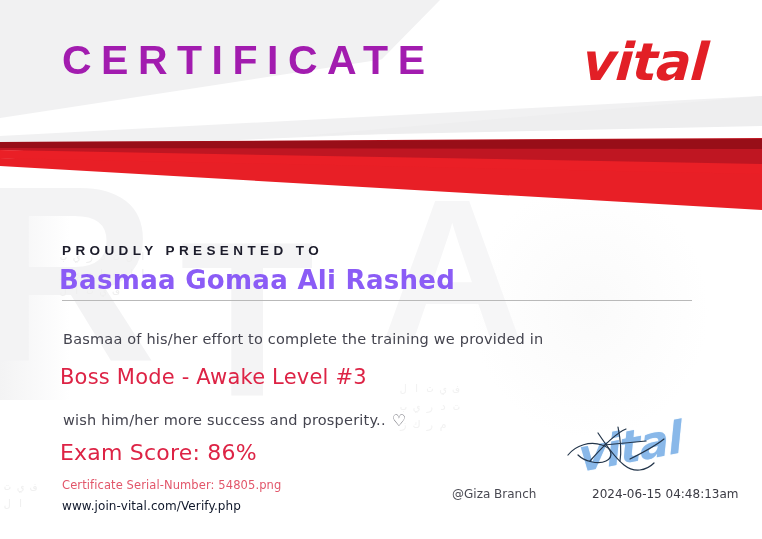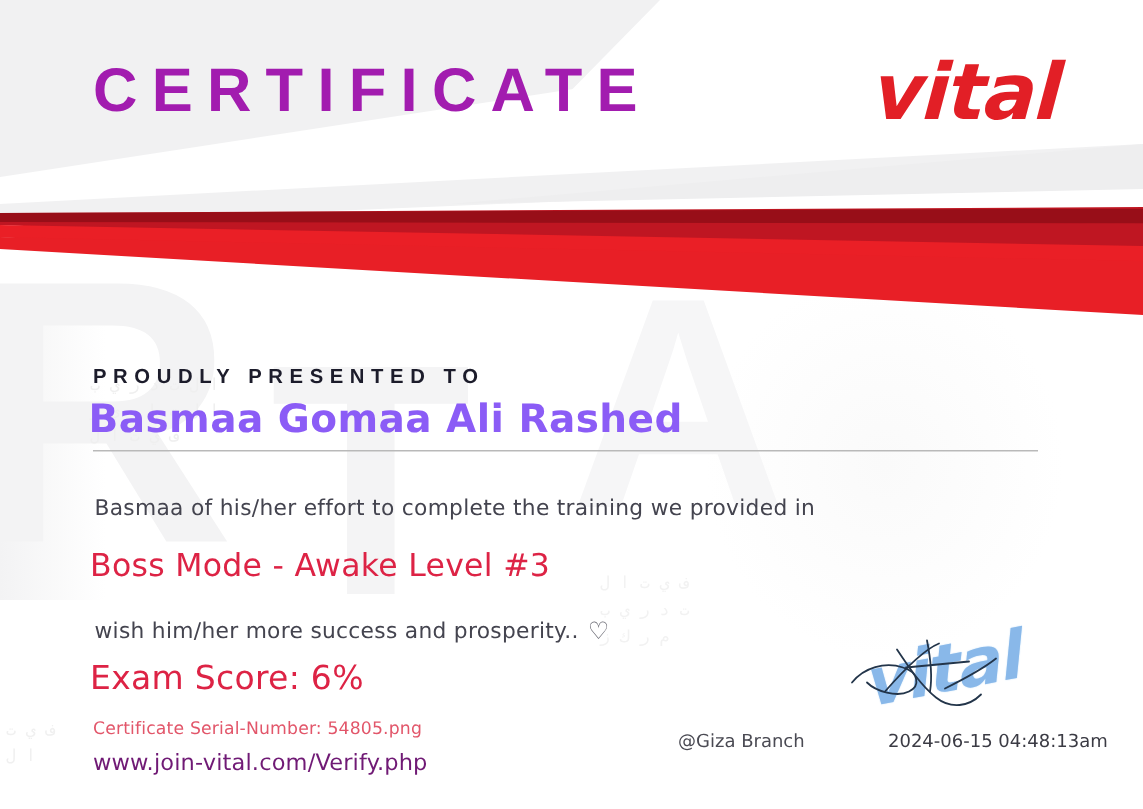--- a/index.html
+++ b/index.html
@@ -273,22 +273,22 @@
     position: absolute;
     left: 62px; top: 478px;
     font-size: 11.5px;
     color: #e2566a;
     font-family: "DejaVu Sans", sans-serif;
     letter-spacing: 0.1px;
   }
   .verify-url {
     position: absolute;
     left: 62px; top: 499px;
-    font-size: 15px;
-    color: #701a75;
+    font-size: 12px;
+    color: #0f172a;
     font-family: "DejaVu Sans", sans-serif;
     letter-spacing: 0.1px;
   }
   .member-code {
     position: absolute;
     left: 303px; top: 487px;
     font-size: 12px;
     color: #4a4a53;
     font-family: "DejaVu Sans", sans-serif;
   }
@@ -373,21 +373,21 @@
   <div class="recipient-name">Basmaa Gomaa Ali Rashed</div>
   <div class="name-rule"></div>
 
   <div class="reason-text">Basmaa of his/her effort to complete the training we provided in</div>
   <div class="course-title">Boss Mode - Awake Level #3</div>
 
   <div class="wish-text">
     <span>wish him/her more success and prosperity..</span><span class="wish-heart">♡</span>
   </div>
 
-  <div class="exam-score">Exam Score: 6%</div>
+  <div class="exam-score">Exam Score: 86%</div>
 
   <div class="serial">Certificate Serial-Number: 54805.png</div>
   <a class="verify-url" href="#" style="text-decoration:none;">www.join-vital.com/Verify.php</a>
   <div class="branch">@Giza Branch</div>
   <div class="issued-date">2024-06-15 04:48:13am</div>
 
   <div class="stamp">
     <div class="stamp-word">vital</div>
     <svg class="stamp-sig" viewBox="0 0 170 80">
       <g fill="none" stroke="#23354a" stroke-width="1.2" stroke-linecap="round">

